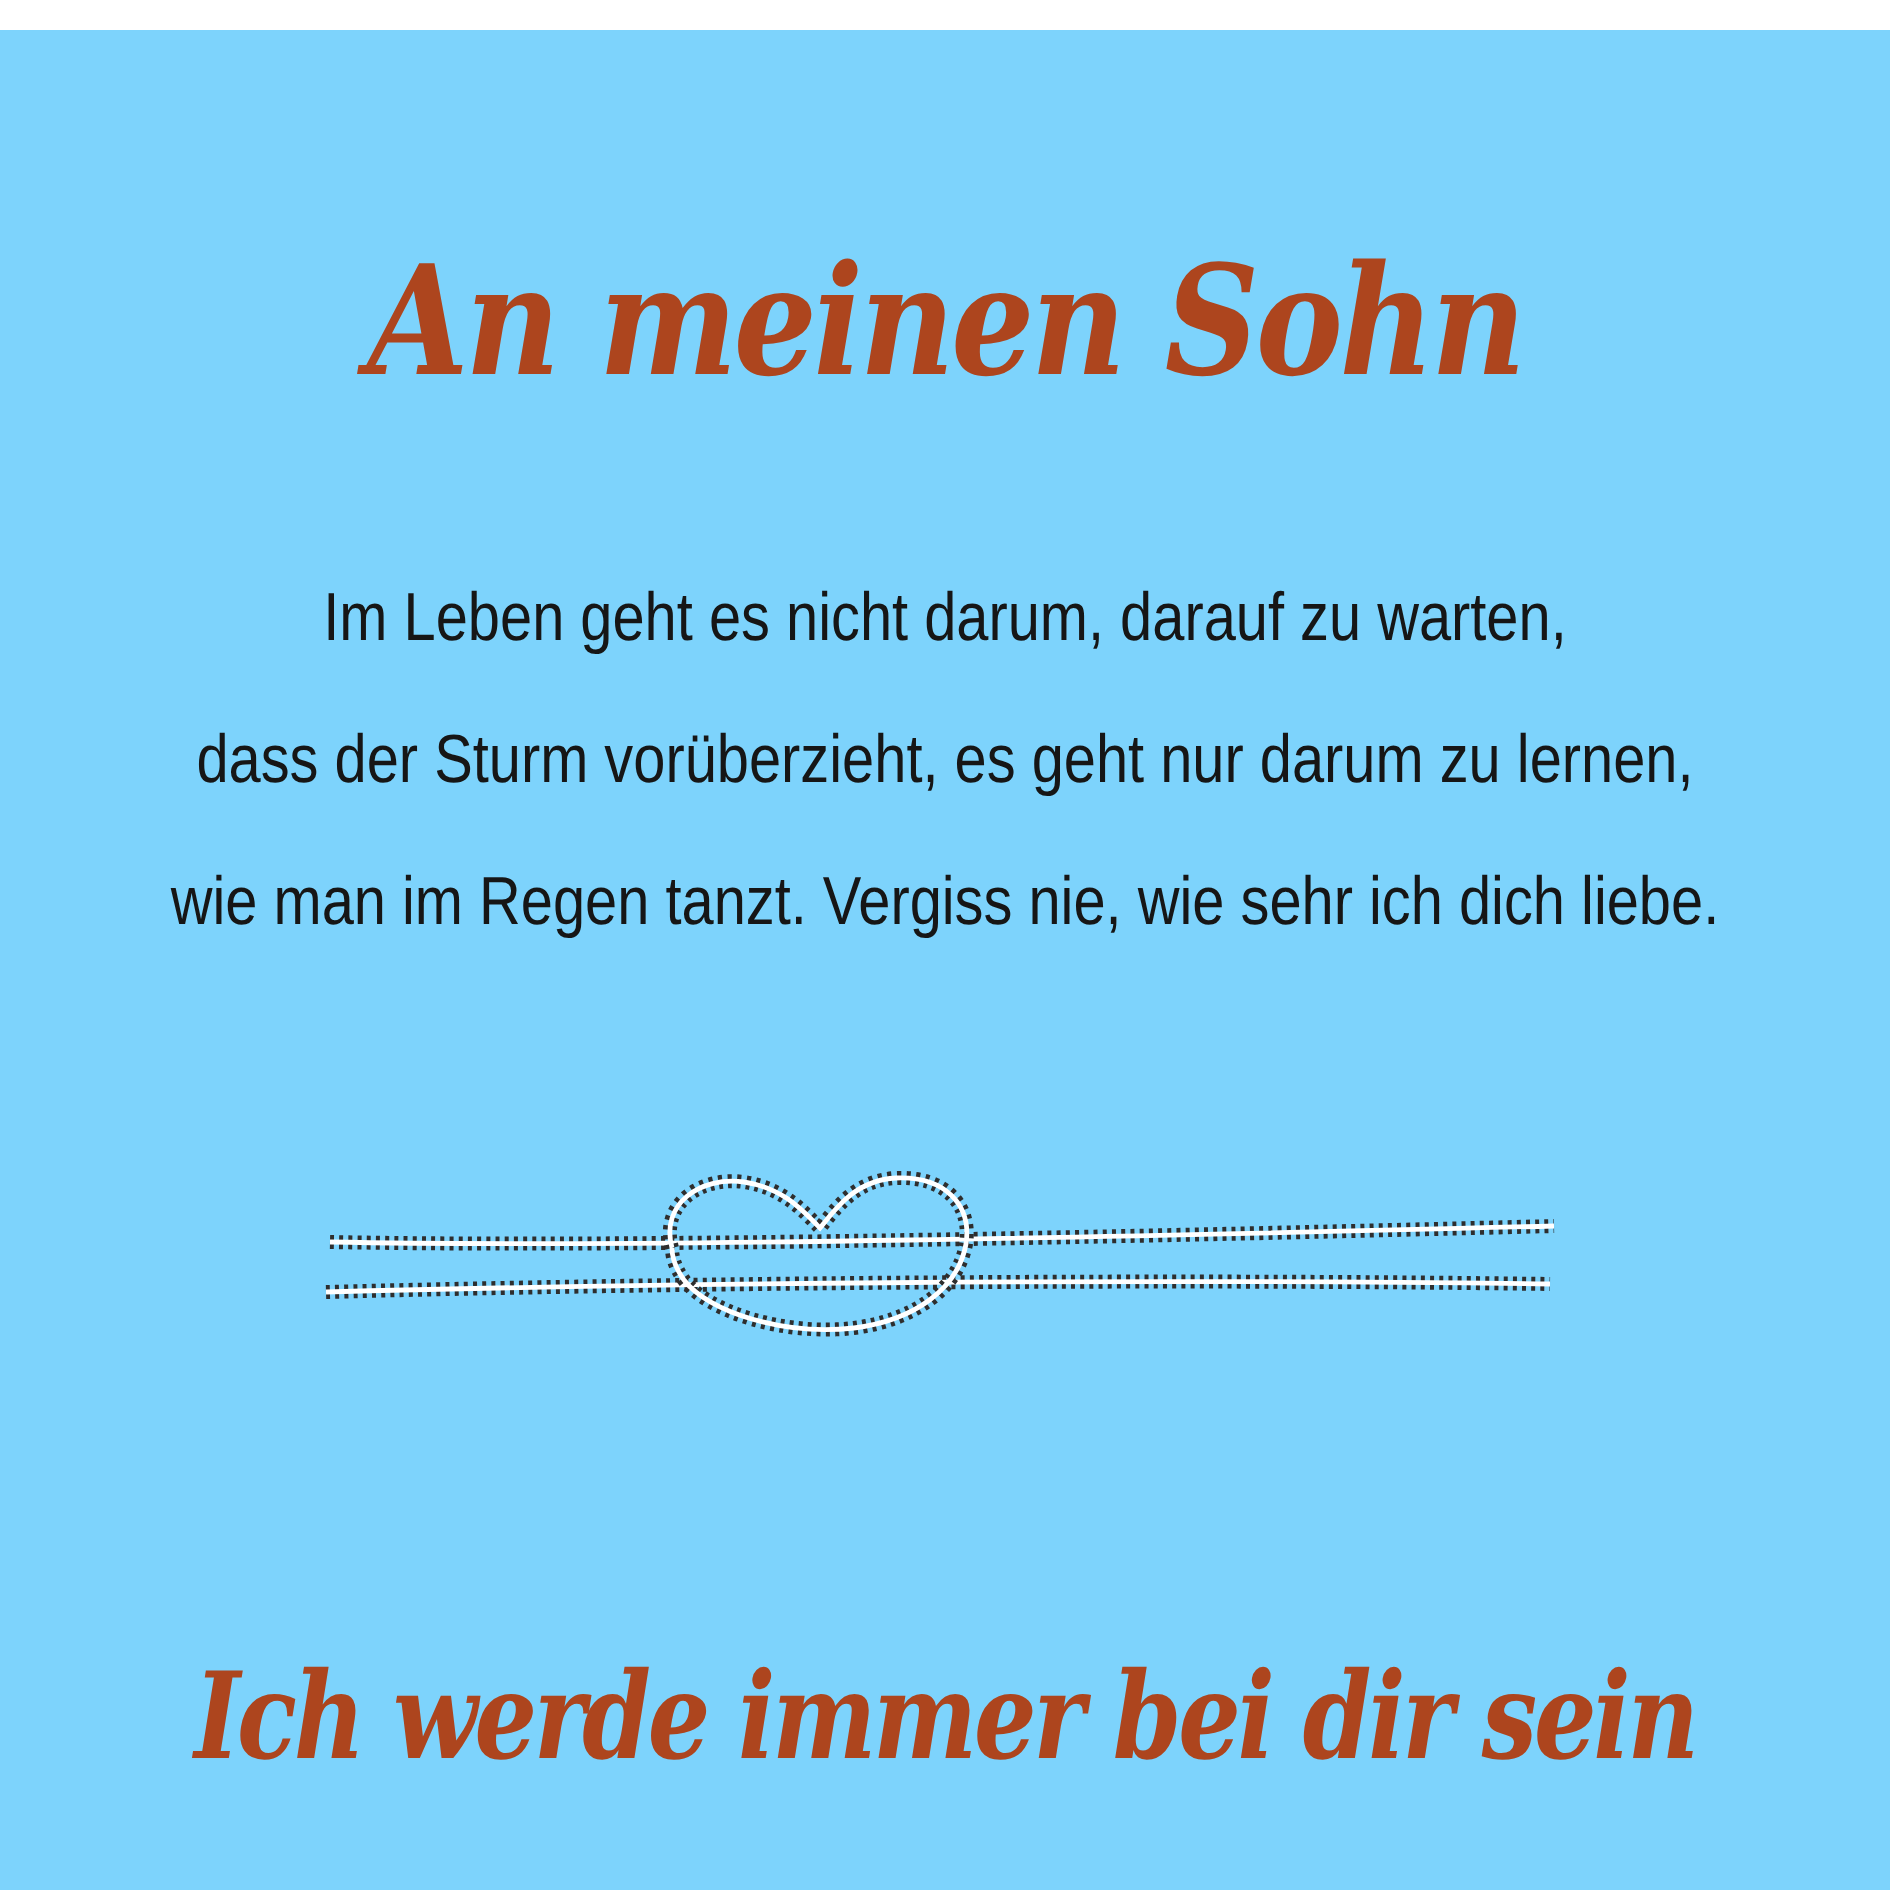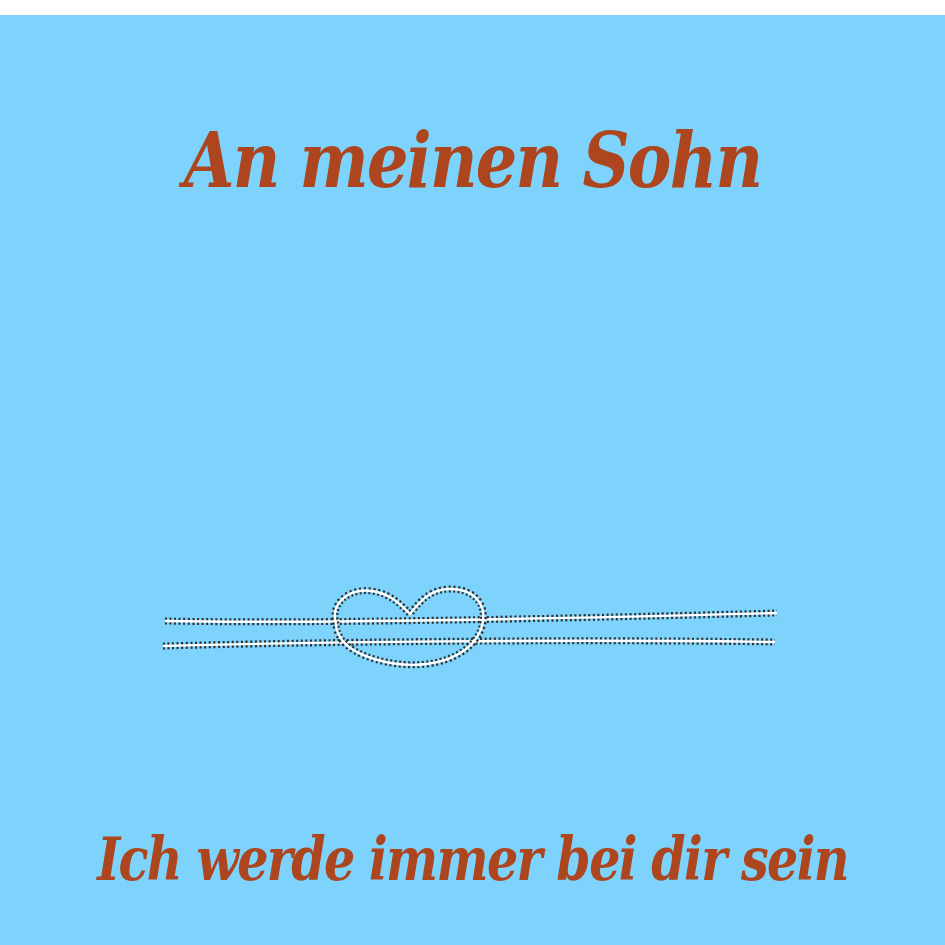--- a/index.html
+++ b/index.html
@@ -82,20 +82,25 @@
     stroke-linecap: butt;
   }
 </style>
 </head>
 <body>
 
 <div class="card" style="background: #7dd3fc; margin-top: 15px; --accent: #ad451e; --text: #161616;">
 
   <h1 class="script title">An meinen Sohn</h1>
 
+  <div class="quote">
+    <div class="quote-line">Im Leben geht es nicht darum, darauf zu warten,</div>
+    <div class="quote-line">dass der Sturm vorüberzieht, es geht nur darum zu lernen,</div>
+    <div class="quote-line">wie man im Regen tanzt. Vergiss nie, wie sehr ich dich liebe.</div>
+  </div>
 
   <div class="chain-wrap" role="img" aria-label="two-chains-tied-in-love-knot">
     <svg viewBox="0 0 625 110" width="625" height="110">
 
       <path class="chain-dark" d="M3,66 C150,62 400,59 615,62"></path>
       <path class="chain-light" d="M3,66 C150,62 400,59 615,62"></path>
 
       <path class="chain-dark" d="M5,41 C160,44 420,38 617,33"></path>
       <path class="chain-light" d="M5,41 C160,44 420,38 617,33"></path>
 

